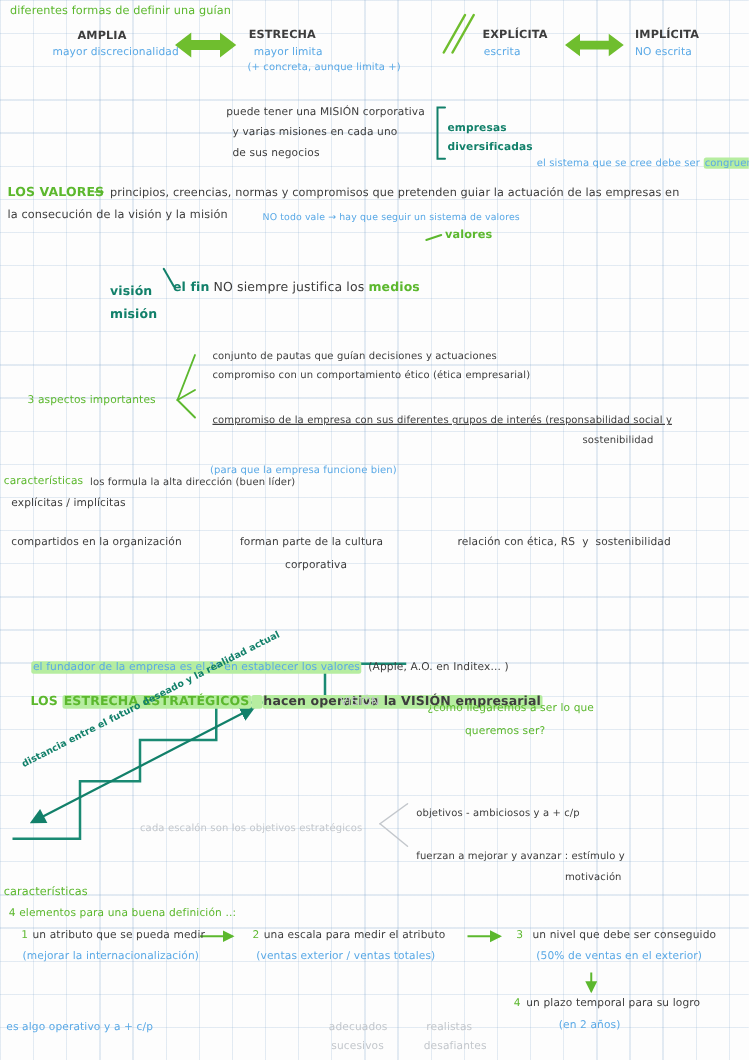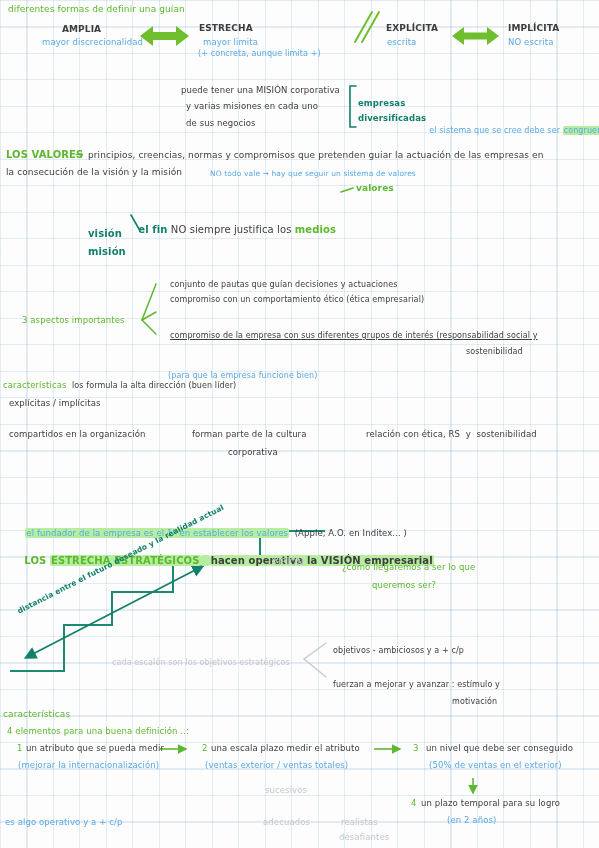--- a/index.html
+++ b/index.html
@@ -192,31 +192,31 @@
   <div class="t s8 black" style="left:452px; top:698px;">motivación</div>
 
   <div class="t s9 green" style="left:3px; top:710px;">características</div>
   <div class="t s85 green" style="left:7px; top:727px;">4 elementos para una buena definición ..:</div>
 
   <div class="t s85 green" style="left:17px; top:744px;">1</div>
   <div class="t s85 black" style="left:26px; top:744px;">un atributo que se pueda medir</div>
   <div class="t s85 blue" style="left:18px; top:761px;">(mejorar la internacionalización)</div>
 
   <div class="t s85 green" style="left:202px; top:744px;">2</div>
-  <div class="t s85 black" style="left:211px; top:744px;">una escala plazo medir el atributo</div>
+  <div class="t s85 black" style="left:211px; top:744px;">una escala para medir el atributo</div>
   <div class="t s85 blue" style="left:205px; top:761px;">(ventas exterior / ventas totales)</div>
 
   <div class="t s85 green" style="left:413px; top:744px;">3</div>
   <div class="t s85 black" style="left:426px; top:744px;">un nivel que debe ser conseguido</div>
   <div class="t s85 blue" style="left:429px; top:761px;">(50% de ventas en el exterior)</div>
 
   <div class="t s85 green" style="left:411px; top:799px;">4</div>
   <div class="t s85 black" style="left:421px; top:799px;">un plazo temporal para su logro</div>
   <div class="t s85 blue" style="left:447px; top:816px;">(en 2 años)</div>
 
   <div class="t s85 blue" style="left:5px; top:818px;">es algo operativo y a + c/p</div>
   <div class="t s85 blue ul" style="left:205px; top:864px;">deben ser</div>
   <div class="t s85 gray" style="left:263px; top:818px;">adecuados</div>
-  <div class="t s85 gray" style="left:265px; top:786px;">sucesivos</div>
+  <div class="t s85 gray" style="left:265px; top:833px;">sucesivos</div>
   <div class="t s85 gray" style="left:341px; top:818px;">realistas</div>
   <div class="t s85 gray" style="left:339px; top:833px;">desafiantes</div>
 
 </div>
 
 </body></html>

